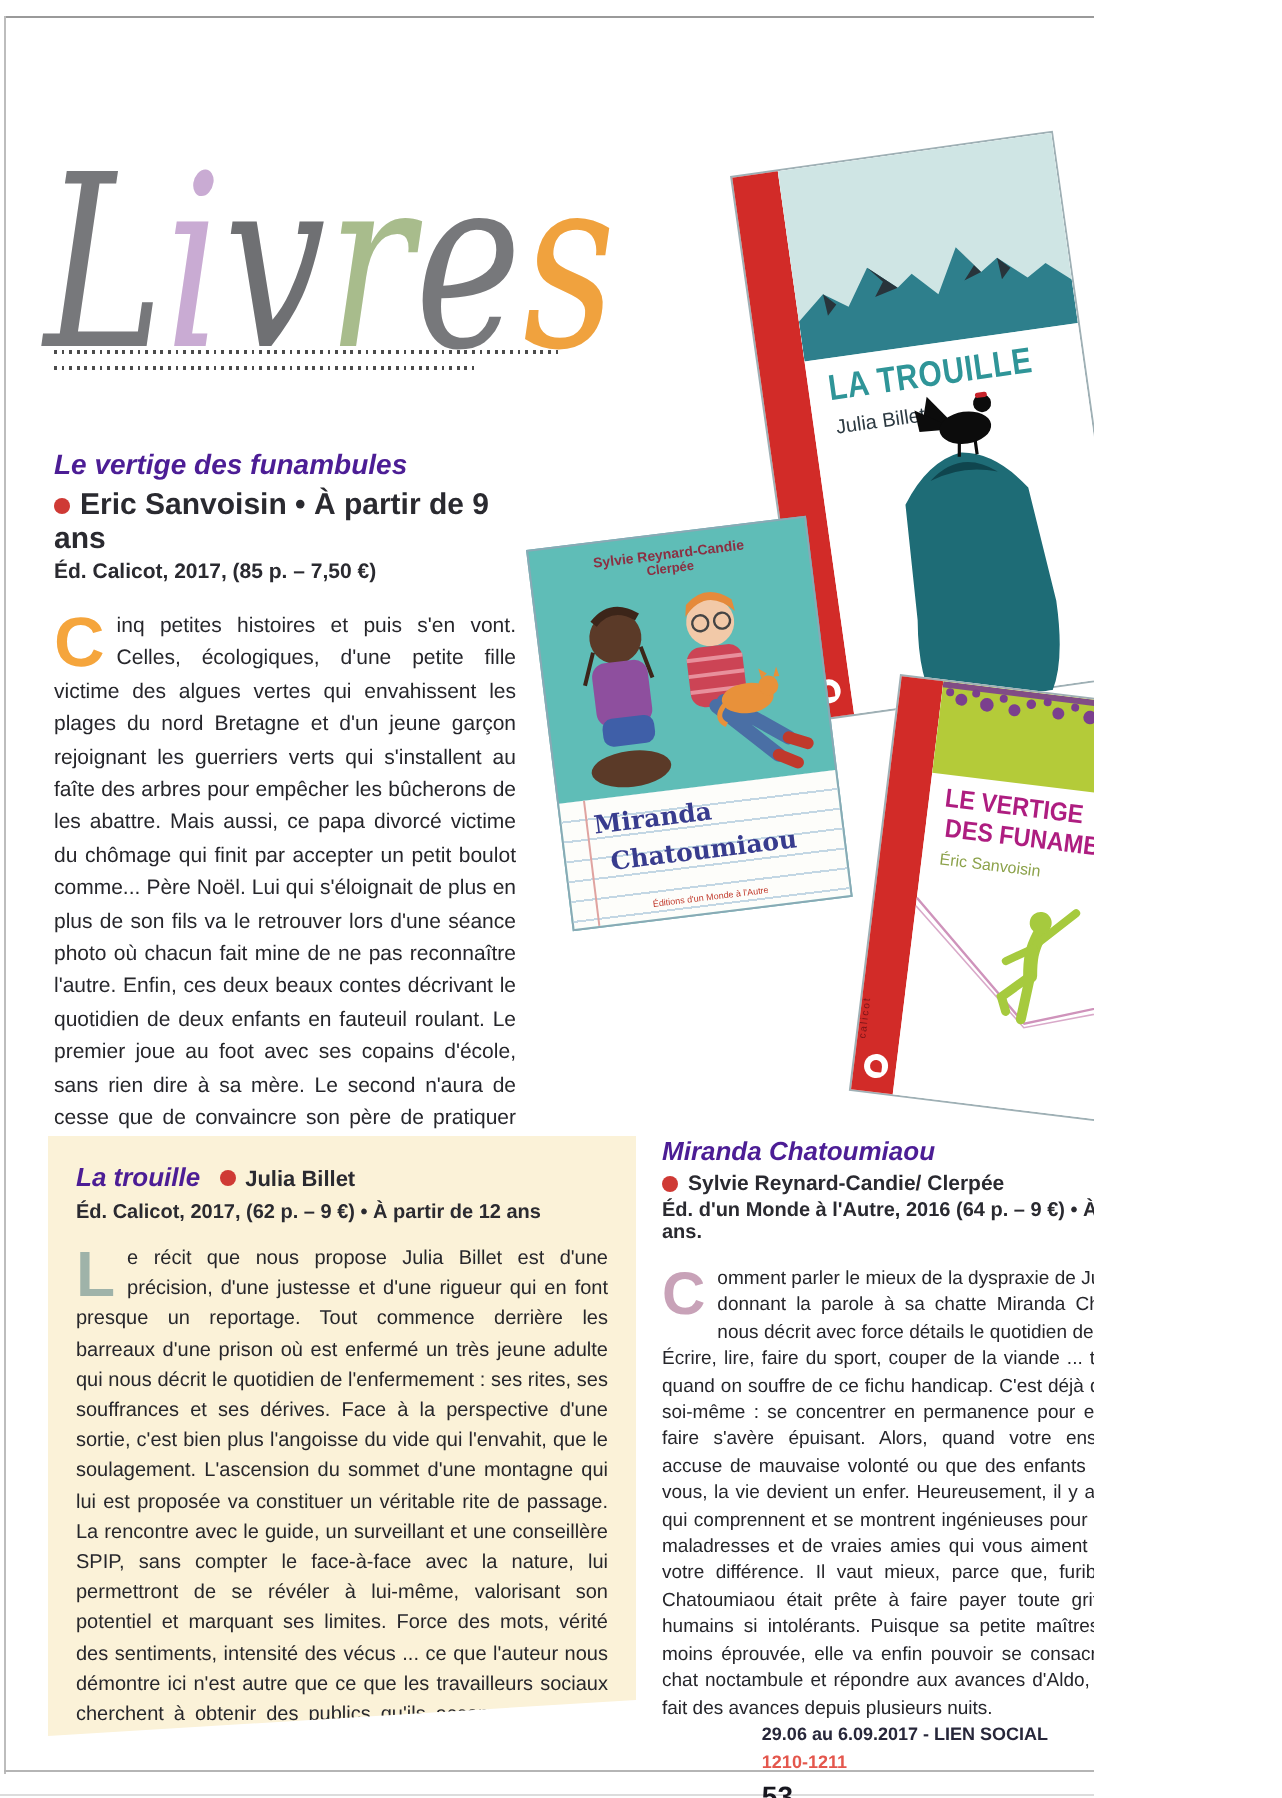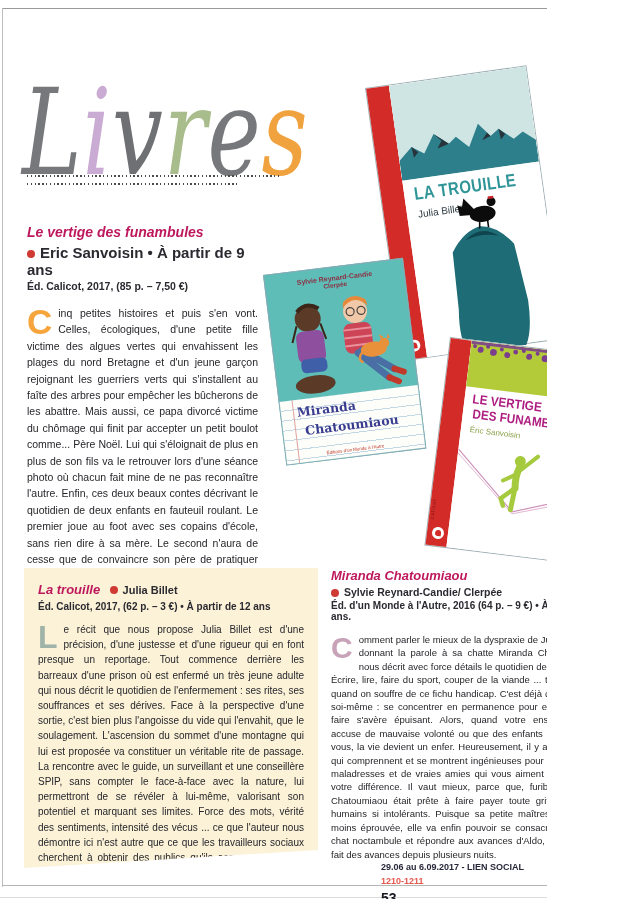--- a/index.html
+++ b/index.html
@@ -16,21 +16,21 @@
 
   
   #masthead{left:22px;top:73px;font-family:"DejaVu Serif",serif;font-style:italic;
             font-size:120px;line-height:1;transform:scaleX(0.75);transform-origin:left top;
             letter-spacing:1px;white-space:nowrap;}
   .rule{height:2px;background:repeating-linear-gradient(90deg,#4b4b4b 0 1.4px,transparent 1.4px 3.8px);}
   #rule1{left:27px;top:175px;width:254px;}
   #rule2{left:27px;top:183px;width:210px;}
 
   
-  .art-title{font-weight:bold;font-style:italic;color:#be185d;}
+  .art-title{font-weight:bold;font-style:italic;color:#4c1d95;}
   .byline{font-weight:bold;color:#2a2a30;}
   .edition{font-weight:bold;color:#2a2a30;}
   .dot{display:inline-block;width:8px;height:8px;border-radius:50%;background:#cf3a35;vertical-align:middle;margin-right:5px;}
   .dropcap{float:left;font-weight:bold;padding-right:6px;}
   .sig{color:#97989c;font-weight:bold;}
 
   
   #a1{left:27px;top:224px;width:231px;}
   #a1 .art-title{font-size:14px;}
   #a1 .byline{font-size:15px;margin-top:4px;}
@@ -253,21 +253,21 @@
       <span class="dropcap">C</span><span>inq petites histoires et puis s'en vont. Celles, écologiques, d'une petite fille victime des algues vertes qui envahissent les plages du nord Bretagne et d'un jeune garçon rejoignant les guerriers verts qui s'installent au faîte des arbres pour empêcher les bûcherons de les abattre. Mais aussi, ce papa divorcé victime du chômage qui finit par accepter un petit boulot comme... Père Noël. Lui qui s'éloignait de plus en plus de son fils va le retrouver lors d'une séance photo où chacun fait mine de ne pas reconnaître l'autre. Enfin, ces deux beaux contes décrivant le quotidien de deux enfants en fauteuil roulant. Le premier joue au foot avec ses copains d'école, sans rien dire à sa mère. Le second n'aura de cesse que de convaincre son père de pratiquer l'escalade. Chroniques d'une solidarité qui mobilise le monde des enfants pour le premier et celui des adultes pour le second. Humour, tendresse et émotion sont au rendez-vous d'un livre destiné aux plus jeunes, mais que leurs parents ne dédaigneront pas lire, eux aussi.</span>
       <span class="sig">Jacques Trémintin</span>
     </div>
   </div>
 
   <div id="a2" class="abs">
     <div>
       <span class="art-title">La trouille</span>
       <span class="dot" style="margin-left:5px;"></span><span class="byline">Julia Billet</span>
     </div>
-    <div class="edition">Éd. Calicot, 2017, (62 p. – 3 €) • À partir de 12 ans</div>
+    <div class="edition">Éd. Calicot, 2017, (62 p. – 9 €) • À partir de 12 ans</div>
     <div class="body">
       <span class="dropcap">L</span><span>e récit que nous propose Julia Billet est d'une précision, d'une justesse et d'une rigueur qui en font presque un reportage. Tout commence derrière les barreaux d'une prison où est enfermé un très jeune adulte qui nous décrit le quotidien de l'enfermement : ses rites, ses souffrances et ses dérives. Face à la perspective d'une sortie, c'est bien plus l'angoisse du vide qui l'envahit, que le soulagement. L'ascension du sommet d'une montagne qui lui est proposée va constituer un véritable rite de passage. La rencontre avec le guide, un surveillant et une conseillère SPIP, sans compter le face-à-face avec la nature, lui permettront de se révéler à lui-même, valorisant son potentiel et marquant ses limites. Force des mots, vérité des sentiments, intensité des vécus ... ce que l'auteur nous démontre ici n'est autre que ce que les travailleurs sociaux cherchent à obtenir des publics qu'ils accompagnent : le déclic, le basculement, la prise de conscience qui font changer un destin. Que l'on soit adolescent, parent ou professionnel, chacun pourra retrouver ici une richesse et une émotion d'une grande force.</span>
     </div>
   </div>
 
   <div id="a3" class="abs">
     <div class="art-title">Miranda Chatoumiaou</div>
     <div class="byline">
       <span class="dot"></span><span>Sylvie Reynard-Candie/ Clerpée</span>
     </div>

